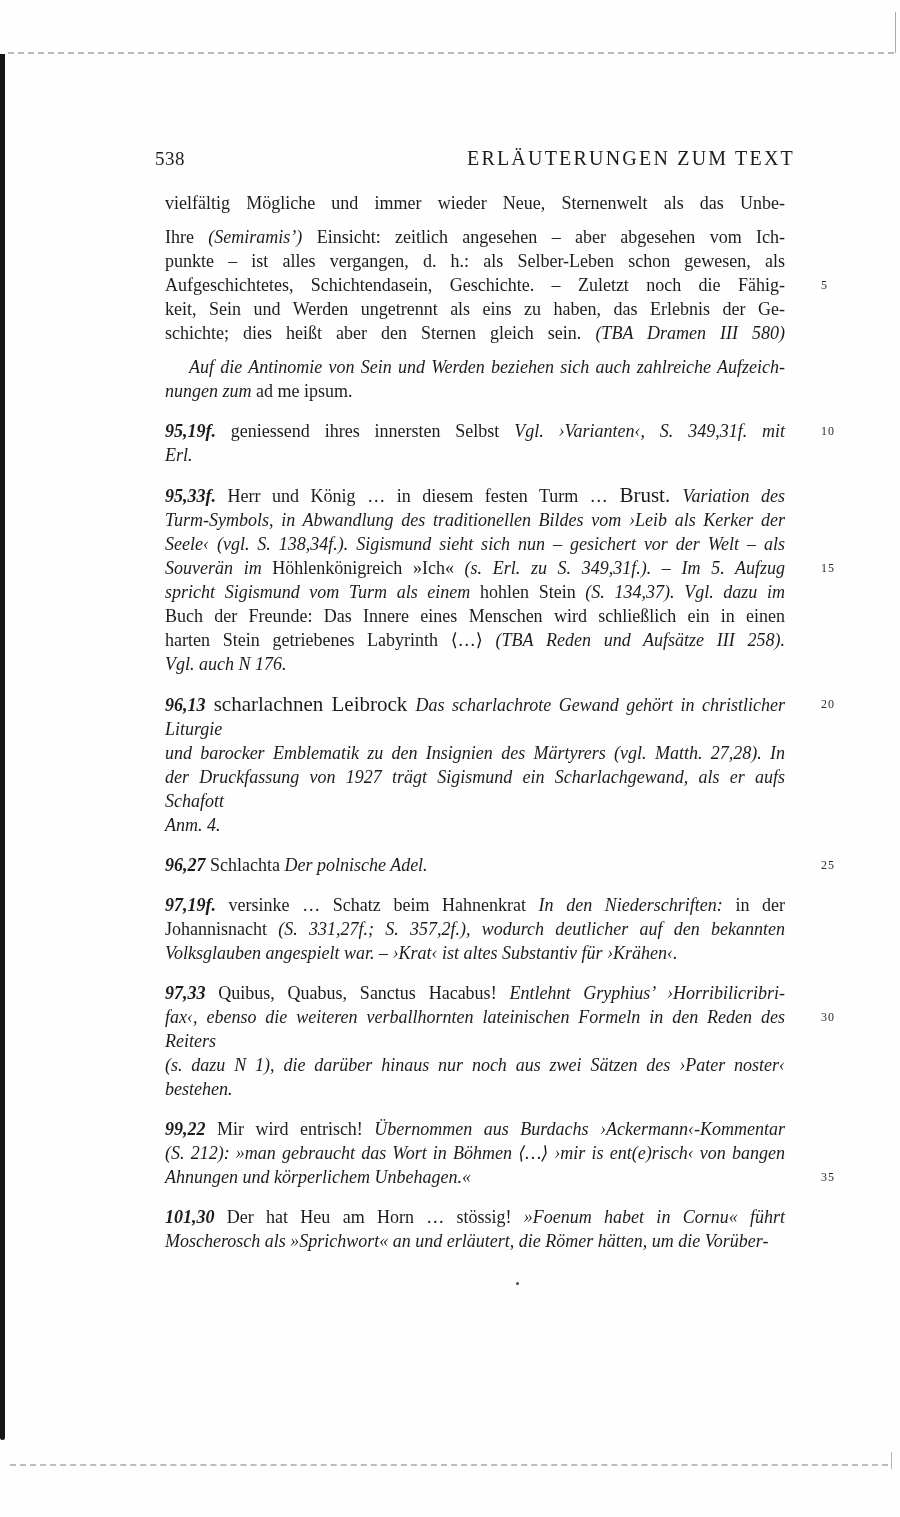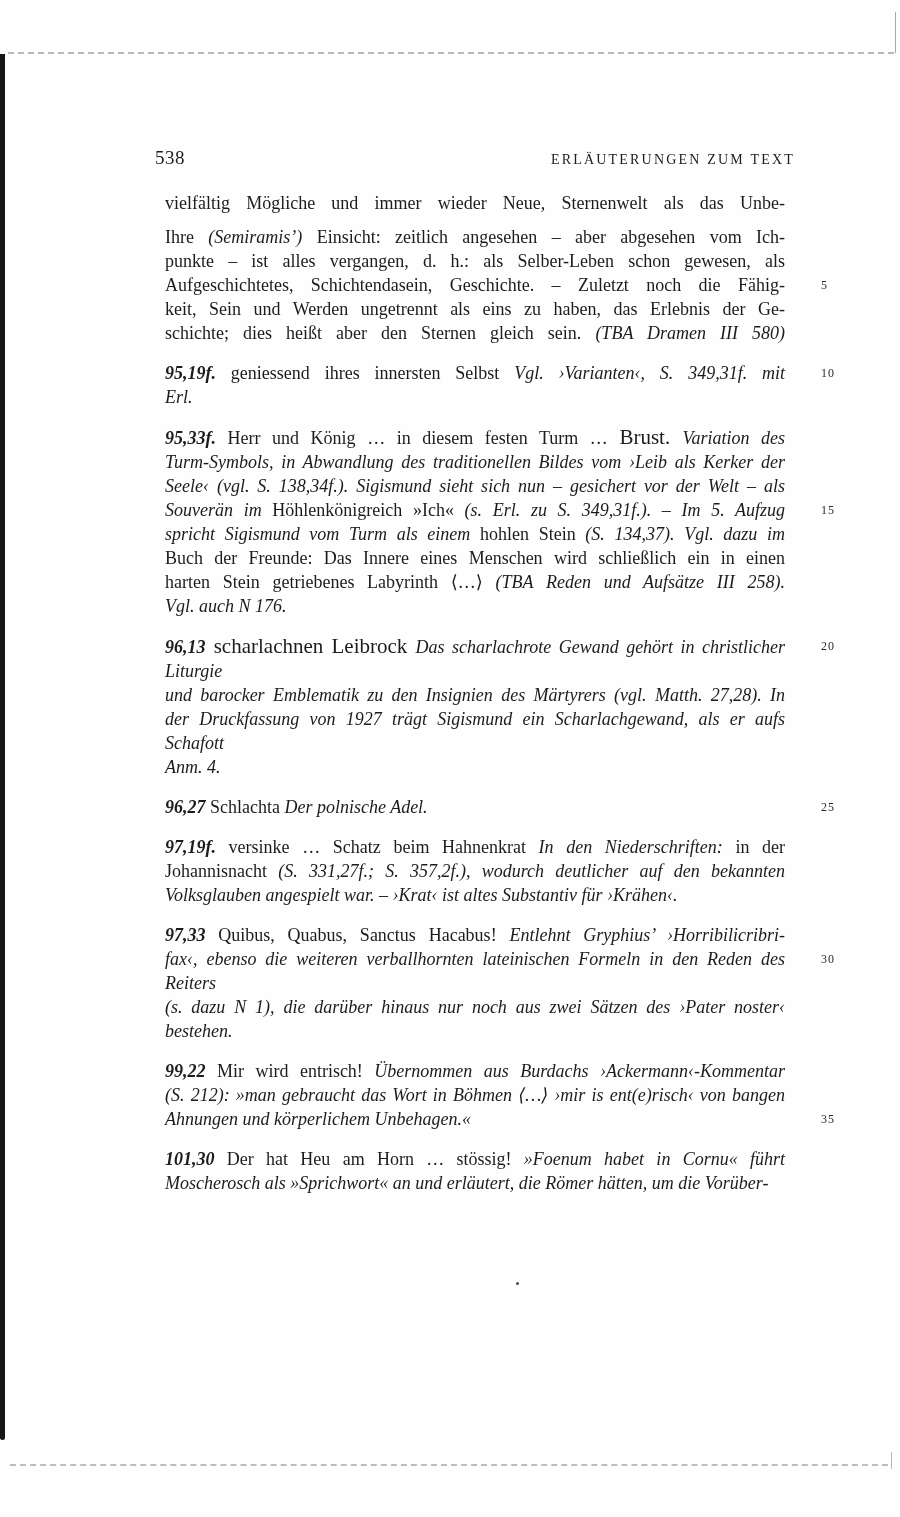--- a/index.html
+++ b/index.html
@@ -12,21 +12,21 @@
   .edge-top{position:absolute;left:8px;top:52px;width:886px;height:0;border-top:2px dashed #a3a3a3;opacity:.75;}
   .edge-bottom{position:absolute;left:10px;top:1464px;width:878px;height:0;border-top:2px dashed #a8a8a8;opacity:.75;}
   .edge-left{position:absolute;left:0;top:54px;width:5px;height:1386px;background:#161616;border-radius:0 0 3px 3px;}
   .tick-top-right{position:absolute;left:895px;top:12px;width:1px;height:41px;background:#a9a9a9;}
   .tick-bottom-right{position:absolute;left:891px;top:1452px;width:1px;height:17px;background:#b5b5b5;}
   .speck{position:absolute;left:516px;top:1282px;width:3px;height:3px;border-radius:50%;background:#4a4a4a;}
 
   .content{position:absolute;left:155px;top:147px;width:640px;}
   .header{display:flex;justify-content:space-between;align-items:baseline;height:24px;}
   .pagenum{font-size:19px;letter-spacing:.5px;}
-  .runhead{font-size:14px;letter-spacing:2.2px;}
+  .runhead{font-size:20px;letter-spacing:2.2px;}
 
   .textbody{margin-top:20px;font-size:18px;line-height:24px;}
   .para{margin:10px;}
   .para.gap{margin-top:16px;}
   .tline{position:relative;text-align:justify;text-align-last:justify;white-space:normal;}
   .tline.last{text-align-last:left;}
   .tline.indent{text-indent:24px;}
   .seg-r{font-style:normal;}
   .seg-i{font-style:italic;}
   .seg-bi{font-style:italic;font-weight:bold;}
@@ -56,20 +56,24 @@
     <div class="textbody">
         <div class="para">
           <div class="tline"><span class="seg-r">vielfältig Mögliche und immer wieder Neue, Sternenwelt als das Unbe-</span></div>
         </div>
         <div class="para">
           <div class="tline"><span class="seg-r">Ihre </span><span class="seg-i">(Semiramis’)</span><span class="seg-r"> Einsicht: zeitlich angesehen – aber abgesehen vom Ich-</span></div>
           <div class="tline"><span class="seg-r">punkte – ist alles vergangen, d. h.: als Selber-Leben schon gewesen, als</span></div>
           <div class="tline"><span class="seg-r">Aufgeschichtetes, Schichtendasein, Geschichte. – Zuletzt noch die Fähig-</span><span class="lineno">5</span></div>
           <div class="tline"><span class="seg-r">keit, Sein und Werden ungetrennt als eins zu haben, das Erlebnis der Ge-</span></div>
           <div class="tline"><span class="seg-r">schichte; dies heißt aber den Sternen gleich sein. </span><span class="seg-i">(TBA Dramen III 580)</span></div>
+        </div>
+        <div class="para">
+          <div class="tline indent"><span class="seg-i">Auf die Antinomie von Sein und Werden beziehen sich auch zahlreiche Aufzeich-</span></div>
+          <div class="tline last"><span class="seg-i">nungen zum</span><span class="seg-r"> ad me ipsum.</span></div>
         </div>
         <div class="para gap">
           <div class="tline"><span class="seg-bi">95,19f.</span><span class="seg-r"> geniessend ihres innersten Selbst </span><span class="seg-i">Vgl. ›Varianten‹, S. 349,31f. mit</span><span class="lineno">10</span></div>
           <div class="tline last"><span class="seg-i">Erl.</span></div>
         </div>
         <div class="para gap">
           <div class="tline"><span class="seg-bi">95,33f.</span><span class="seg-r"> Herr und König … in diesem festen Turm … </span><span class="seg-sm">Brust. </span><span class="seg-i">Variation des</span></div>
           <div class="tline"><span class="seg-i">Turm-Symbols, in Abwandlung des traditionellen Bildes vom ›Leib als Kerker der</span></div>
           <div class="tline"><span class="seg-i">Seele‹ (vgl. S. 138,34f.). Sigismund sieht sich nun – gesichert vor der Welt – als</span></div>
           <div class="tline"><span class="seg-i">Souverän im </span><span class="seg-r">Höhlenkönigreich »Ich« </span><span class="seg-i">(s. Erl. zu S. 349,31f.). – Im 5. Aufzug</span><span class="lineno">15</span></div>

